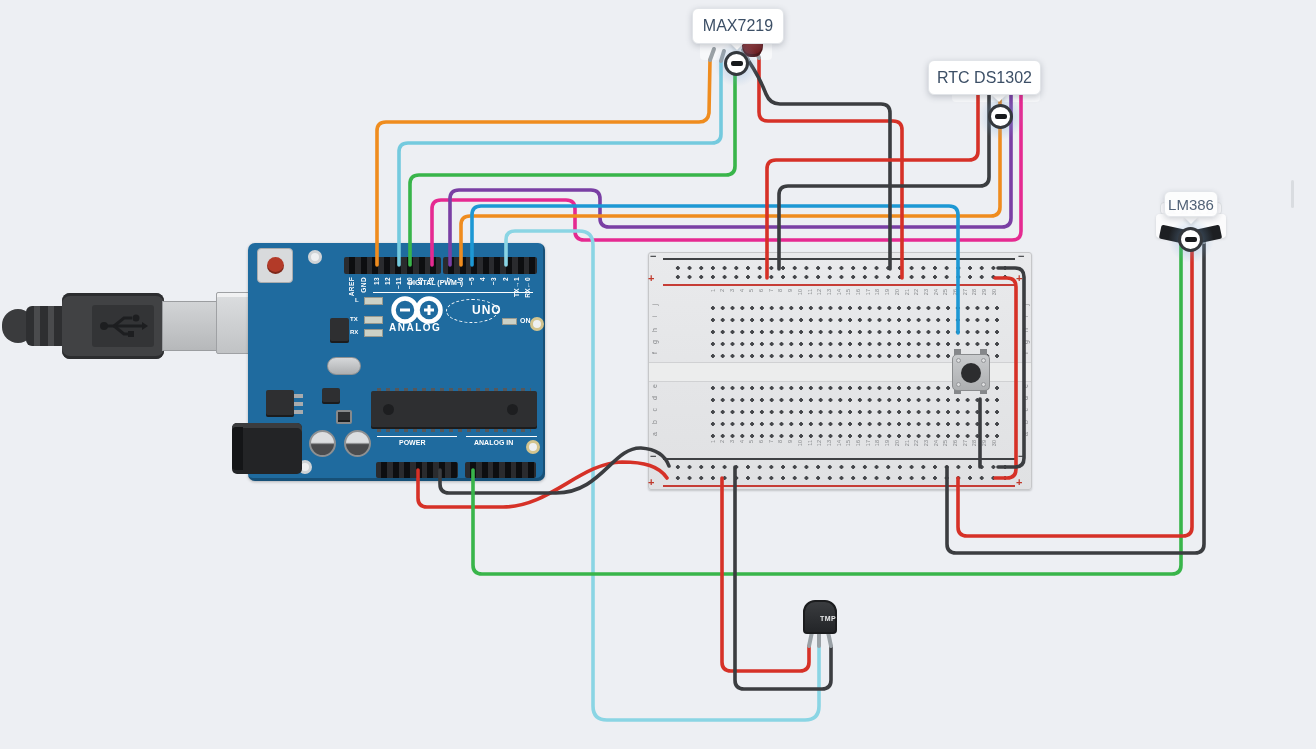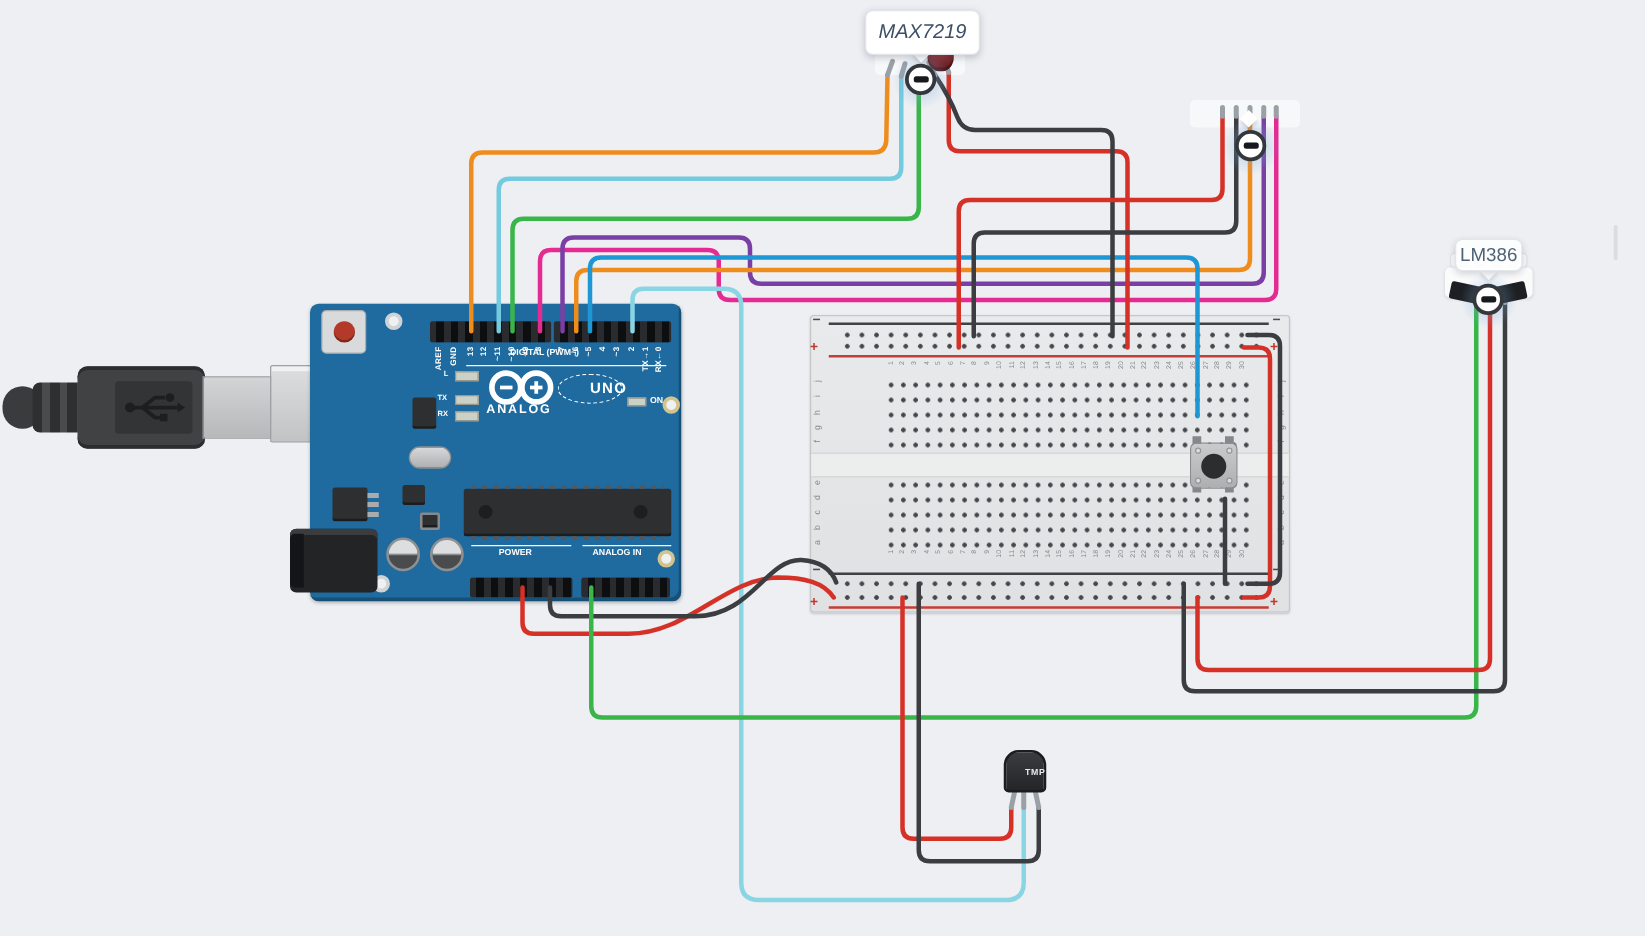--- a/index.html
+++ b/index.html
@@ -342,23 +342,26 @@
   <div class="halo" style="left:978px;top:94px;"></div>
   <div class="minusbtn" style="left:988px;top:104px;">
       <div class="minusbar"></div>
     </div>
   <div class="halo" style="left:1168px;top:217px;"></div>
   <div class="minusbtn" style="left:1178px;top:227px;">
       <div class="minusbar"></div>
     </div>
 
   <div class="tt-arrow" style="left:732px;top:38px;"></div>
-  <div class="tt" style="left:692px;top:8px;width:92px;height:36px;font-style:italic;">
+  <div class="tt" style="left:692px;top:8px;width:92px;height:36px;">
     <span>MAX7219</span>
   </div>
   <div class="tt-arrow" style="left:994px;top:90px;"></div>
+  <div class="tt" style="left:928px;top:60px;width:113px;height:35px;">
+    <span>RTC DS1302</span>
+  </div>
   <div class="tt-arrow" style="left:1186px;top:212px;opacity:.85;"></div>
   <div class="tt" style="left:1164px;top:191px;width:54px;height:26px;font-size:15px;opacity:.88;">
     <span>LM386</span>
   </div>
 
   <div style="left:1291px;top:180px;width:3px;height:28px;background:#d9dce0;border-radius:2px;z-index:5;"></div>
 </div>
 
 </body></html>

